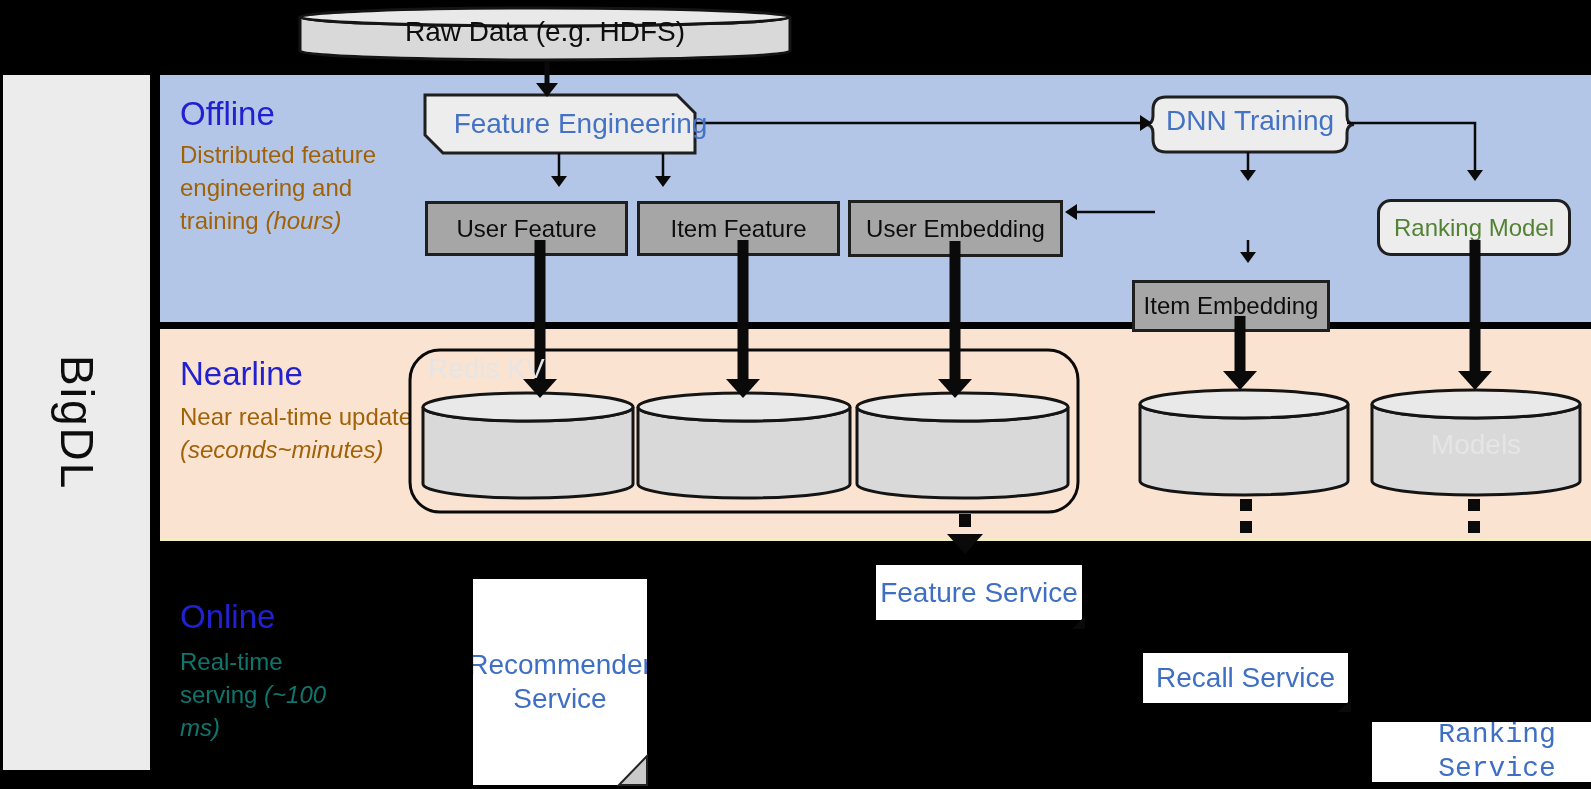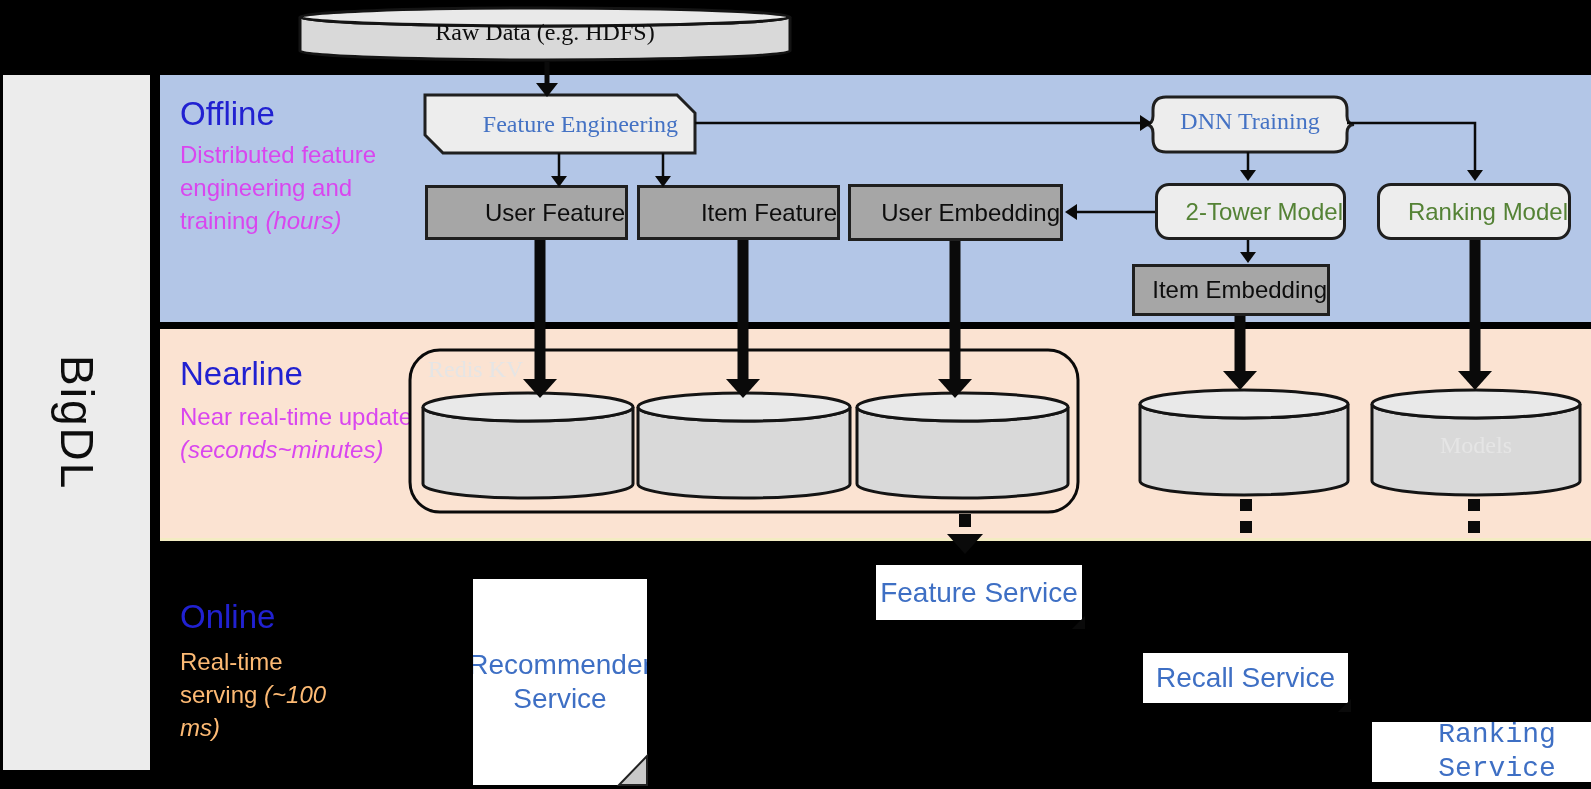--- a/index.html
+++ b/index.html
@@ -6,27 +6,27 @@
   .scene{position:relative;width:1591px;height:789px;background:#000;overflow:hidden;
          font-family:"Liberation Sans",sans-serif;color:#0d0d0d;}
   .abs{position:absolute;}
   .band{position:absolute;left:160px;width:1431px;}
   .band-offline{top:75px;height:247px;background:#b3c6e7;}
   .band-nearline{top:329px;height:209px;background:#fbe3d2;border-bottom:3px solid #f3ecc3;}
   .sidebar{position:absolute;left:3px;top:75px;width:147px;height:695px;background:#ececec;
            display:flex;align-items:center;justify-content:center;}
   .brand{writing-mode:vertical-rl;font-size:46px;letter-spacing:2px;color:#0d0d0d;}
   .lane-title{position:absolute;font-size:33px;color:#2121d1;}
-  .lane-desc{position:absolute;font-size:24px;line-height:1.38;color:#d946ef;}
+  .lane-desc{position:absolute;font-size:24px;line-height:1.38;color:#a16207;}
   .lane-desc .it{font-style:italic;}
-  .online-desc{color:#fdba74;}
+  .online-desc{color:#0f766e;}
   .lbl{position:absolute;display:flex;align-items:center;justify-content:center;
-       text-align:center;font-size:24px;z-index:4;font-family:Liberation Serif, serif;}
-  .box{position:absolute;box-sizing:border-box;display:flex;align-items:center;justify-content:flex-end;
-       font-size:24px;z-index:2;text-align:center;}
+       text-align:center;font-size:28px;z-index:4;}
+  .box{position:absolute;box-sizing:border-box;display:flex;align-items:center;justify-content:center;
+       font-size:24px;z-index:2;text-align:center;margin-top:16px;}
   .box-gray{background:#a6a6a6;border:3px solid #1f1f1f;color:#0d0d0d;}
   .box-round{background:#ededed;border:3px solid #1f1f1f;border-radius:14px;color:#548235;}
   .svc{position:absolute;box-sizing:border-box;background:#fff;color:#3e6fc4;font-size:28px;
        display:flex;align-items:center;justify-content:center;text-align:center;z-index:2;line-height:1.2;}
   .mini-fold{position:absolute;right:-3px;bottom:-9px;width:13px;height:13px;background:#0a0a0a;
              clip-path:polygon(100% 0,100% 100%,0 100%);z-index:3;}
   .doc{clip-path:polygon(0 0,100% 0,100% calc(100% - 26px),calc(100% - 26px) 100%,0 100%);}
   svg.overlay{position:absolute;left:0;top:0;z-index:3;pointer-events:none;}
   .blue-accent{color:#4472c4;}
   .brown{color:#e5e5e5;}
@@ -58,23 +58,20 @@
   <div class="box box-gray" style="left:637px;top:185px;width:203px;height:55px;">
       <span>Item Feature</span>
     </div>
   <div class="box box-gray" style="left:848px;top:184px;width:215px;height:57px;">
       <span>User Embedding</span>
     </div>
   <div class="box box-gray" style="left:1132px;top:264px;width:198px;height:52px;">
       <span>Item Embedding</span>
     </div>
 
-  <div class="box box-round" style="left:1155px;top:183px;width:191px;height:57px;">
-      <span>2-Tower Model</span>
-    </div>
   <div class="box box-round" style="left:1377px;top:183px;width:194px;height:57px;">
       <span>Ranking Model</span>
     </div>
 
   <div class="svc" style="left:876px;top:565px;width:206px;height:55px;">
     <span>Feature Service</span>
     <span class="mini-fold"></span>
   </div>
   <div class="svc" style="left:1143px;top:653px;width:205px;height:50px;">
     <span>Recall Service</span>

